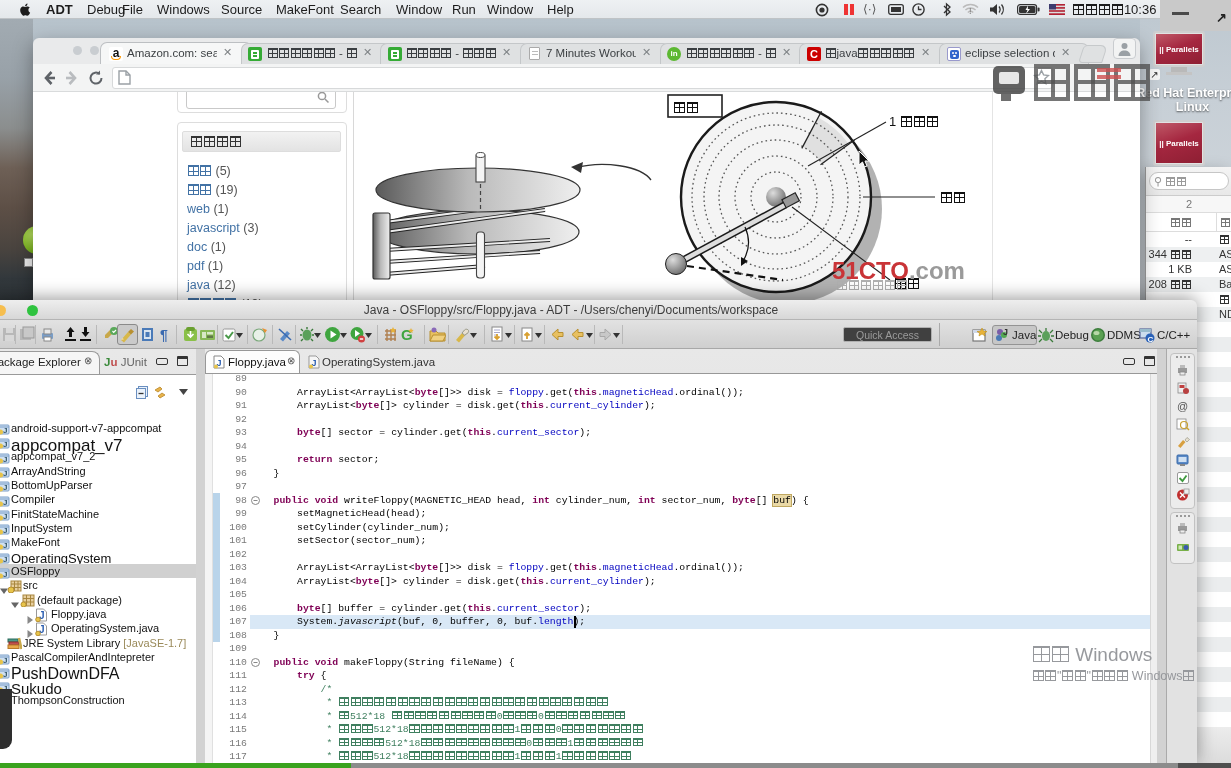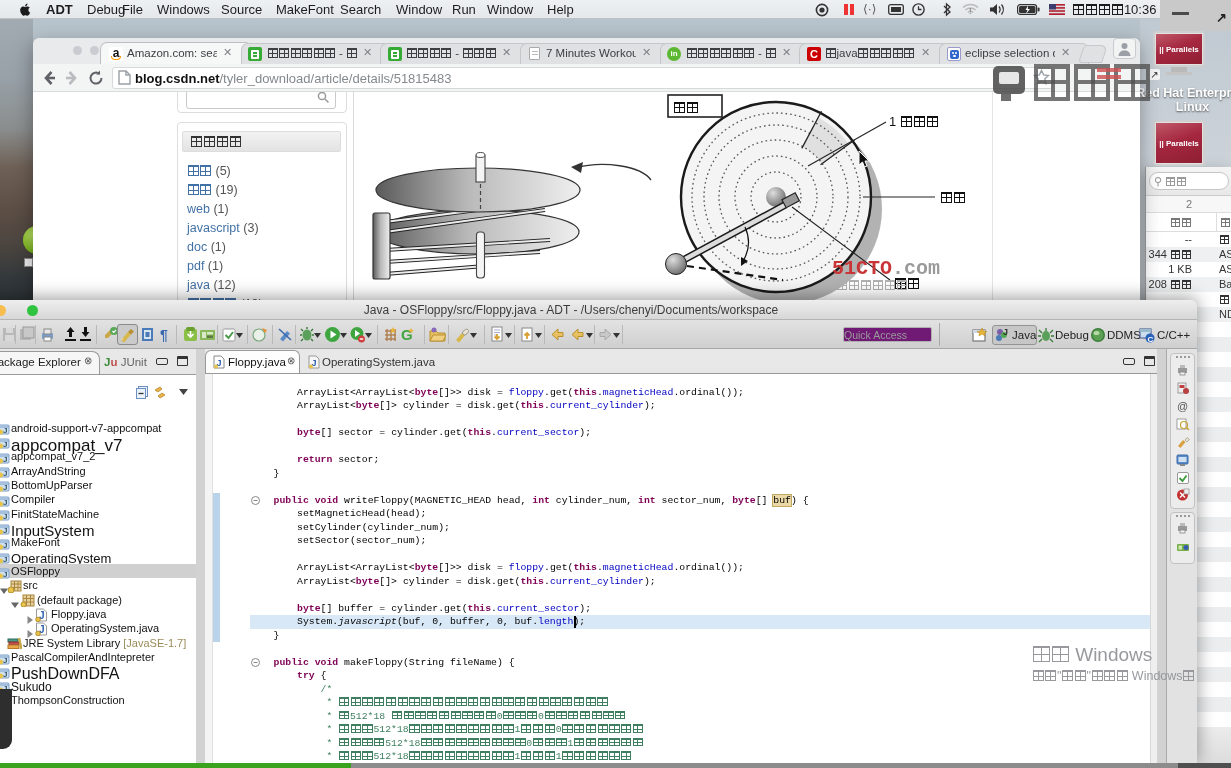--- a/index.html
+++ b/index.html
@@ -213,21 +213,20 @@
       </svg>
 <svg class="abs" style="left:55px;top:6px" width="16" height="16" viewBox="0 0 16 16">
         <path d="M13.5 8a5.5 5.5 0 1 1-1.8-4" fill="none" stroke="#5f6368" stroke-width="2"></path>
         <path d="M12 0.5v4h-4z" fill="#5f6368"></path>
       </svg>
 <div class="abs" style="left:79px;top:3px;width:941px;height:22px;background:#fff;border:1px solid #d7d9da;border-radius:3px"></div>
 <svg class="abs" style="left:85px;top:6px" width="13" height="15" viewBox="0 0 13 15">
         <path d="M1 1h7l4 4v9H1z" fill="#fff" stroke="#9aa0a5" stroke-width="1.4"></path>
         <path d="M8 1v4h4" fill="none" stroke="#9aa0a5" stroke-width="1.4"></path>
       </svg>
-<div class="abs" style="left:102px;top:7px;font-size:13px;color:#111;font-weight:bold;white-space:nowrap">blog.csdn.net<span style="font-weight:normal"></span><span style="color:#85898d;font-weight:normal">/tyler_download/article/details/51815483</span></div>
 <svg class="abs" style="left:1000px;top:5px" width="17" height="17" viewBox="0 0 17 17">
         <path d="M8.5 1.5l2.1 4.4 4.9.6-3.6 3.3.9 4.8-4.3-2.4-4.3 2.4.9-4.8L1.5 6.5l4.9-.6z" fill="none" stroke="#9aa0a5" stroke-width="1.4"></path>
       </svg>
 </div>
 <div class="abs" style="left:0;top:54px;width:1107px;height:211px;background:#fff;overflow:hidden">
 <div class="abs" style="left:144px;top:-20px;width:170px;height:41px;border:1px solid #ddd;border-radius:4px"></div>
 <div class="abs" style="left:153px;top:-12px;width:150px;height:29px;border:1px solid #c9c9c9;border-radius:3px"></div>
 <svg class="abs" style="left:284px;top:-1px" width="13" height="13" viewBox="0 0 13 13">
         <circle cx="5" cy="5" r="3.6" fill="none" stroke="#999" stroke-width="1.5"></circle>
         <path d="M8 8l3.5 3.5" stroke="#999" stroke-width="1.5"></path>
@@ -295,21 +294,21 @@
 <path d="M390 135 q8 18 -2 34" fill="none" stroke="#111" stroke-width="1.2"></path>
         <path d="M386 165l0 9 7-5z" fill="#111"></path>
 <line x1="531" y1="30" x2="453" y2="74" stroke="#222" stroke-width="1.1"></line>
 <line x1="508" y1="105" x2="580" y2="105" stroke="#222" stroke-width="1.1"></line>
 <line x1="437" y1="115" x2="535" y2="188" stroke="#222" stroke-width="1.1"></line>
 </svg>
 <div class="abs" style="left:640px;top:8px;font-size:13px;color:#111"><i class="cj"></i><i class="cj"></i></div>
 <div class="abs" style="left:856px;top:22px;font-size:13px;color:#111;white-space:nowrap">1 <i class="cj"></i><i class="cj"></i><i class="cj"></i></div>
 <div class="abs" style="left:907px;top:98px;font-size:13px;color:#111"><i class="cj"></i><i class="cj"></i></div>
 <div class="abs" style="left:861px;top:184px;font-size:13px;color:#111"><i class="cj"></i><i class="cj"></i></div>
-<div class="abs" style="left:799px;top:165px;font-size:20px;font-weight:bold;color:#c93437;white-space:nowrap;font-family:Liberation Mono, monospace">51CTO<span style="color:#9a9a9a">.com</span></div>
+<div class="abs" style="left:799px;top:165px;font-size:24px;font-weight:bold;color:#c93437;white-space:nowrap;font-family:Liberation Sans, sans-serif">51CTO<span style="color:#9a9a9a">.com</span></div>
 <div class="abs" style="left:803px;top:186px;font-size:12px;color:#b0b0b0;letter-spacing:4px;white-space:nowrap"><i class="cj"></i><i class="cj"></i><i class="cj"></i><i class="cj"></i><i class="cj"></i><i class="cj"></i></div>
 </div>
 </div>
 <div class="abs" style="left:-9px;top:300px;width:1206px;height:463px;z-index:10;border-radius:6px 6px 0 0;background:#d8d8d8;box-shadow:0 -2px 18px rgba(0,0,0,.4)">
 <div class="abs" style="left:0;top:0;width:1206px;height:20px;background:linear-gradient(#eeeeee,#d7d7d7);border-bottom:1px solid #b4b4b4;border-radius:6px 6px 0 0"></div>
 <div class="abs" style="left:4px;top:5px;width:11px;height:11px;border-radius:50%;background:#f6be4f"></div>
 <div class="abs" style="left:36px;top:5px;width:11px;height:11px;border-radius:50%;background:#2fc33f"></div>
 <div class="abs" style="left:0;top:3px;width:1160px;text-align:center;font-size:12px;color:#3c3c3c">Java - OSFloppy/src/Floppy.java - ADT - /Users/chenyi/Documents/workspace</div>
 <div class="abs" style="left:0;top:20px;width:1206px;height:29px;background:linear-gradient(#e2e2e2,#cfcfcf);border-bottom:1px solid #a8a8a8"></div>
 <div class="abs" style="left:10px;top:26px;width:17px;height:17px"><svg width="17" height="17" viewBox="0 0 17 17">
@@ -463,21 +462,21 @@
 <div class="abs" style="left:281px;top:25px;width:1px;height:19px;background:#b9b9b9"></div>
 <div class="abs" style="left:304px;top:25px;width:1px;height:19px;background:#b9b9b9"></div>
 <div class="abs" style="left:386px;top:25px;width:1px;height:19px;background:#b9b9b9"></div>
 <div class="abs" style="left:433px;top:25px;width:1px;height:19px;background:#b9b9b9"></div>
 <div class="abs" style="left:457px;top:25px;width:1px;height:19px;background:#b9b9b9"></div>
 <div class="abs" style="left:493px;top:25px;width:1px;height:19px;background:#b9b9b9"></div>
 <div class="abs" style="left:523px;top:25px;width:1px;height:19px;background:#b9b9b9"></div>
 <div class="abs" style="left:553px;top:25px;width:1px;height:19px;background:#b9b9b9"></div>
 <div class="abs" style="left:603px;top:25px;width:1px;height:19px;background:#b9b9b9"></div>
 <div class="abs" style="left:631px;top:25px;width:1px;height:19px;background:#b9b9b9"></div>
-<div class="abs" style="left:852px;top:27px;width:89px;height:15px;background:#701a75;border:1px solid #b0b0b0;border-radius:2px;color:#9a9a9a;font-size:10.5px;text-align:left;line-height:14px">Quick Access</div>
+<div class="abs" style="left:852px;top:27px;width:89px;height:15px;background:#404040;border:1px solid #b0b0b0;border-radius:2px;color:#9a9a9a;font-size:10.5px;text-align:center;line-height:14px">Quick Access</div>
 <div class="abs" style="left:948px;top:23px;width:1px;height:23px;background:#aaa"></div>
 <svg class="abs" style="left:981px;top:27px" width="16" height="16" viewBox="0 0 16 16">
       <rect x="1" y="3" width="12" height="11" fill="#fff" stroke="#777" stroke-width="1.2"></rect>
       <rect x="1" y="3" width="12" height="3" fill="#cfd8ea"></rect>
       <path d="M10 1l1.5 3L15 4.5 12.5 6l.5 3-3-2-3 2 .5-3L5 4.5 8.5 4z" fill="#e8b33a" stroke="#b8860b" stroke-width=".5"></path>
     </svg>
 <div class="abs" style="left:1001px;top:25px;width:45px;height:20px;background:#c7c7c7;border:1px solid #949494;border-radius:3px"></div>
 <svg class="abs" style="left:1004px;top:27px" width="15" height="16" viewBox="0 0 15 16">
       <circle cx="5" cy="5" r="3" fill="#7a5ea8"></circle>
       <circle cx="4" cy="11" r="3" fill="#4a7ab5"></circle>
@@ -571,21 +570,21 @@
               <circle cx="3.5" cy="10" r="2.5" fill="#e8c44a"></circle>
               <text x="6" y="11" font-size="8" font-weight="bold" fill="#356">J</text>
             </svg></div>
 <div class="abs" style="left:20px;top:132.6px;font-size:11px;color:#111;white-space:nowrap">FinitStateMachine</div>
 <div class="abs" style="left:6px;top:146.4px"><svg width="14" height="13" viewBox="0 0 14 13">
               <rect x="1" y="3" width="11" height="9" rx="1" fill="#cfe0f2" stroke="#7a9ec8"></rect>
               <path d="M1 5h11" stroke="#7a9ec8"></path>
               <circle cx="3.5" cy="10" r="2.5" fill="#e8c44a"></circle>
               <text x="6" y="11" font-size="8" font-weight="bold" fill="#356">J</text>
             </svg></div>
-<div class="abs" style="left:20px;top:146.9px;font-size:15px;color:#111;white-space:nowrap">InputSystem</div>
+<div class="abs" style="left:20px;top:146.9px;font-size:11px;color:#111;white-space:nowrap">InputSystem</div>
 <div class="abs" style="left:6px;top:160.8px"><svg width="14" height="13" viewBox="0 0 14 13">
               <rect x="1" y="3" width="11" height="9" rx="1" fill="#cfe0f2" stroke="#7a9ec8"></rect>
               <path d="M1 5h11" stroke="#7a9ec8"></path>
               <circle cx="3.5" cy="10" r="2.5" fill="#e8c44a"></circle>
               <text x="6" y="11" font-size="8" font-weight="bold" fill="#356">J</text>
             </svg></div>
 <div class="abs" style="left:20px;top:161.3px;font-size:11px;color:#111;white-space:nowrap">MakeFont</div>
 <div class="abs" style="left:6px;top:175.2px"><svg width="14" height="13" viewBox="0 0 14 13">
               <rect x="1" y="3" width="11" height="9" rx="1" fill="#cfe0f2" stroke="#7a9ec8"></rect>
               <path d="M1 5h11" stroke="#7a9ec8"></path>
@@ -658,21 +657,21 @@
               <circle cx="3.5" cy="10" r="2.5" fill="#e8c44a"></circle>
               <text x="6" y="11" font-size="8" font-weight="bold" fill="#356">J</text>
             </svg></div>
 <div class="abs" style="left:20px;top:290.4px;font-size:16px;color:#111;white-space:nowrap">PushDownDFA</div>
 <div class="abs" style="left:6px;top:304.3px"><svg width="14" height="13" viewBox="0 0 14 13">
               <rect x="1" y="3" width="11" height="9" rx="1" fill="#cfe0f2" stroke="#7a9ec8"></rect>
               <path d="M1 5h11" stroke="#7a9ec8"></path>
               <circle cx="3.5" cy="10" r="2.5" fill="#e8c44a"></circle>
               <text x="6" y="11" font-size="8" font-weight="bold" fill="#356">J</text>
             </svg></div>
-<div class="abs" style="left:20px;top:304.8px;font-size:12px;color:#111;white-space:nowrap">Sukudo</div>
+<div class="abs" style="left:20px;top:304.8px;font-size:15px;color:#111;white-space:nowrap">Sukudo</div>
 <div class="abs" style="left:6px;top:318.6px"><svg width="14" height="13" viewBox="0 0 14 13">
               <rect x="1" y="3" width="11" height="9" rx="1" fill="#cfe0f2" stroke="#7a9ec8"></rect>
               <path d="M1 5h11" stroke="#7a9ec8"></path>
               <circle cx="3.5" cy="10" r="2.5" fill="#e8c44a"></circle>
               <text x="6" y="11" font-size="8" font-weight="bold" fill="#356">J</text>
             </svg></div>
 <div class="abs" style="left:20px;top:319.1px;font-size:11px;color:#111;white-space:nowrap">ThompsonConstruction</div>
 </div>
 </div>
 <div class="abs" style="left:214px;top:0;width:952px;height:414px;background:linear-gradient(#e8e8e8,#dadada)">
@@ -689,20 +688,49 @@
           <text x="3.5" y="11" font-size="9" font-weight="bold" fill="#2a5db0">J</text>
           <circle cx="3" cy="11.5" r="2" fill="#e8c44a"></circle>
         </svg>
 <span class="abs" style="left:117px;top:7px;font-size:11.5px;color:#333">OperatingSystem.java</span>
 <div class="abs" style="left:918px;top:9px;width:12px;height:7px;border:1.5px solid #333;border-radius:2px"></div>
 <div class="abs" style="left:939px;top:7px;width:11px;height:10px;border:1.5px solid #333;border-radius:1px;border-top-width:3px"></div>
 <div class="abs" style="left:0;top:24px;width:952px;height:390px;background:#fff;border-top:1px solid #989898;overflow:hidden">
 <div class="abs" style="left:0;top:0;width:8px;height:390px;background:#f4f4f4;border-right:1px solid #e0e0e0"></div>
 <div class="abs" style="left:8px;top:119px;width:7px;height:149px;background:#b9d4ea"></div>
 <div class="abs" style="left:45px;top:241px;width:900px;height:14px;background:#d9e8f6"></div>
+<pre class="abs" style="left:17px;top:-2px;width:25px;text-align:right;font:9.8px 'Liberation Mono',monospace;line-height:13.5px;color:#7a7a7a">89
+90
+91
+92
+93
+94
+95
+96
+97
+98
+99
+100
+101
+102
+103
+104
+105
+106
+107
+108
+109
+110
+111
+112
+113
+114
+115
+116
+117</pre>
 <svg class="abs" style="left:46px;top:122px" width="9" height="9" viewBox="0 0 9 9">
             <circle cx="4.5" cy="4.5" r="4" fill="#fff" stroke="#888"></circle>
             <path d="M2.5 4.5h4" stroke="#888"></path>
           </svg>
 <svg class="abs" style="left:46px;top:284px" width="9" height="9" viewBox="0 0 9 9">
             <circle cx="4.5" cy="4.5" r="4" fill="#fff" stroke="#888"></circle>
             <path d="M2.5 4.5h4" stroke="#888"></path>
           </svg>
 <pre class="abs" style="left:45px;top:-2px;font:9.8px 'Liberation Mono',monospace;line-height:13.5px;color:#000"> 
         ArrayList&lt;ArrayList&lt;<b style="color:#7f0055">byte</b>[]&gt;&gt; disk = <span style="color:#0000c0">floppy</span>.get(<b style="color:#7f0055">this</b>.<span style="color:#0000c0">magneticHead</span>.ordinal());

